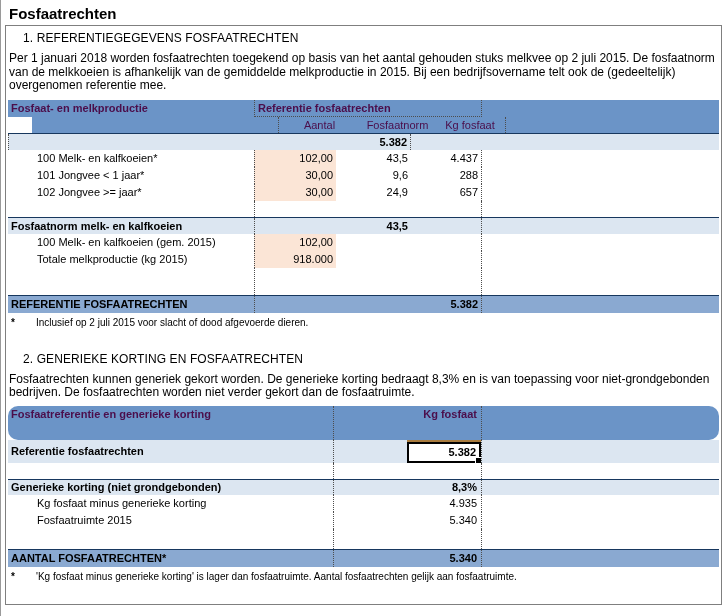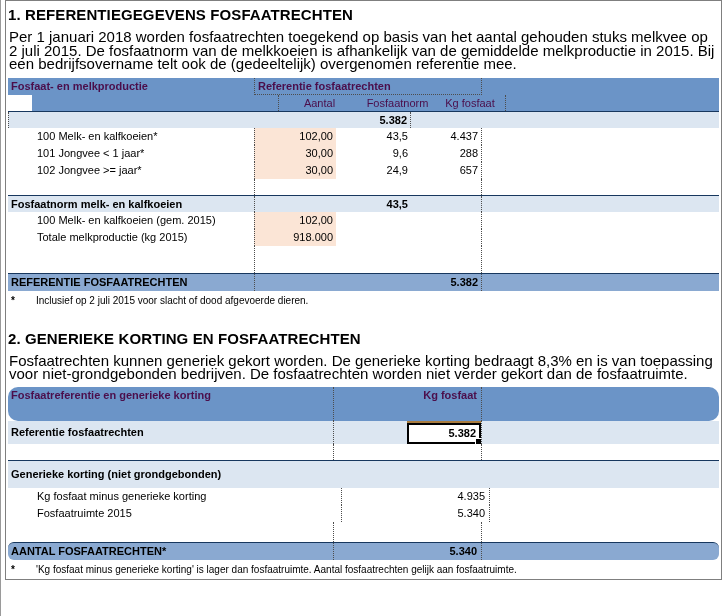--- a/index.html
+++ b/index.html
@@ -17,22 +17,22 @@
     width:726px;height:616px;overflow:hidden;
     font-family:"Liberation Sans","DejaVu Sans",sans-serif;
     font-size:11px;color:#000;position:relative;
   }
   .root{width:726px;height:616px;border-left:1px solid #9a9a9a;position:relative;}
   .page-title{font-size:15px;font-weight:bold;padding:5px 0 0 8px;height:25px;}
   .panel{
     margin-left:4px;width:717px;height:580px;
     border:1px solid #7f7f7f;background:#fff;padding:4px 2px 0 2px;overflow:hidden;
   }
-  .sec-heading{font-weight:bold;font-size:15px;margin:1px 0 0 0;letter-spacing:.1px;}
-  .para{margin:7px 0 0 1px;width:706px;font-size:15px;line-height:13.6px;}
+  .sec-heading{font-weight:normal;font-size:12px;margin:1px 0 0 15px;letter-spacing:.1px;}
+  .para{margin:7px 0 0 1px;width:706px;font-size:12px;line-height:13.6px;}
 
   
   .tbl{margin-top:7px;}
   .cell{padding:0 3px;overflow:hidden;white-space:nowrap;}
   .num{text-align:right;}
   .ctr{text-align:center;}
   .indent{padding-left:29px;}
   .div-l{border-left:1px dotted #4d4d4d;}
   .edge-r{border-right:1px dotted #4d4d4d;}
   .head-title{color:var(--header-text);font-weight:bold;}
@@ -59,38 +59,39 @@
   .fn-marker{width:27px;padding-left:2px;font-weight:bold;}
 
   
   .t2{margin-top:6px;}
   .t2-row{display:grid;grid-template-columns:325px 149px;}
   .t2-row .cell{height:100%;display:flex;align-items:center;}
   .t2-row .num{justify-content:flex-end;padding-right:4px;}
   .t2-head{height:34px;background:var(--header-blue);border-radius:10px;}
   .t2-head .cell{align-items:flex-start;padding-top:2px;}
   .t2-selrow{height:23px;background:var(--subtotal-blue);font-weight:bold;}
-  .t2-hl{height:28px;background:var(--subtotal-blue);border-top:1px solid var(--rule-dark);font-weight:bold;}
-  .t2-r{height:17px;gap:8px;}
+  .t2-hl{height:16px;background:var(--subtotal-blue);border-top:1px solid var(--rule-dark);font-weight:bold;}
+  .t2-r{height:17px;}
   .t2-blank{height:16px;}
   .t2-blank2{height:20px;}
-  .t2-sum{height:18px;background:var(--summary-blue);border-top:1px solid var(--rule-dark);font-weight:bold;border-radius:6px;}
+  .t2-sum{height:18px;background:var(--summary-blue);border-top:1px solid var(--rule-dark);font-weight:bold;}
   .valarea{position:relative;padding:0 !important;}
   .selcell{
     width:74px;height:calc(100% - 2px);margin:2px 0 0 auto;background:#fff;
     border:2px solid #000;position:relative;display:flex;align-items:center;
     justify-content:flex-end;padding-right:3px;font-weight:bold;
   }
   .selcell::before{content:"";position:absolute;left:-2px;right:-2px;top:-4px;height:2px;background:var(--selection-tan);}
   .selcell::after{content:"";position:absolute;right:-2px;bottom:-2px;width:5px;height:5px;background:#000;border-left:1px solid #fff;border-top:1px solid #fff;}
 </style>
 </head>
 <body>
 
 <div class="root">
+  <div class="page-title">Fosfaatrechten</div>
 
   <div class="panel">
 
     <div class="sec-heading">1. REFERENTIEGEGEVENS FOSFAATRECHTEN</div>
     <p class="para">Per 1 januari 2018 worden fosfaatrechten toegekend op basis van het aantal gehouden stuks melkvee op 2 juli 2015. De fosfaatnorm van de melkkoeien is afhankelijk van de gemiddelde melkproductie in 2015. Bij een bedrijfsovername telt ook de (gedeeltelijk) overgenomen referentie mee.</p>
 
     <div class="tbl">
       <div class="t1-row t1-head1">
         <div class="cell head-title">Fosfaat- en melkproductie</div>
         <div class="cell merged head-title">Referentie fosfaatrechten</div>
@@ -186,20 +187,21 @@
         </div>
       </div>
 
       <div class="t2-row t2-blank">
         <div class="cell"></div>
         <div class="cell div-l edge-r"></div>
       </div>
 
       <div class="t2-row t2-hl">
         <div class="cell">Generieke korting (niet grondgebonden)</div>
+        <div class="cell num div-l edge-r">8,3%</div>
       </div>
       <div class="t2-row t2-r">
         <div class="cell indent">Kg fosfaat minus generieke korting</div>
         <div class="cell num div-l edge-r">4.935</div>
       </div>
       <div class="t2-row t2-r">
         <div class="cell indent">Fosfaatruimte 2015</div>
         <div class="cell num div-l edge-r">5.340</div>
       </div>
 

